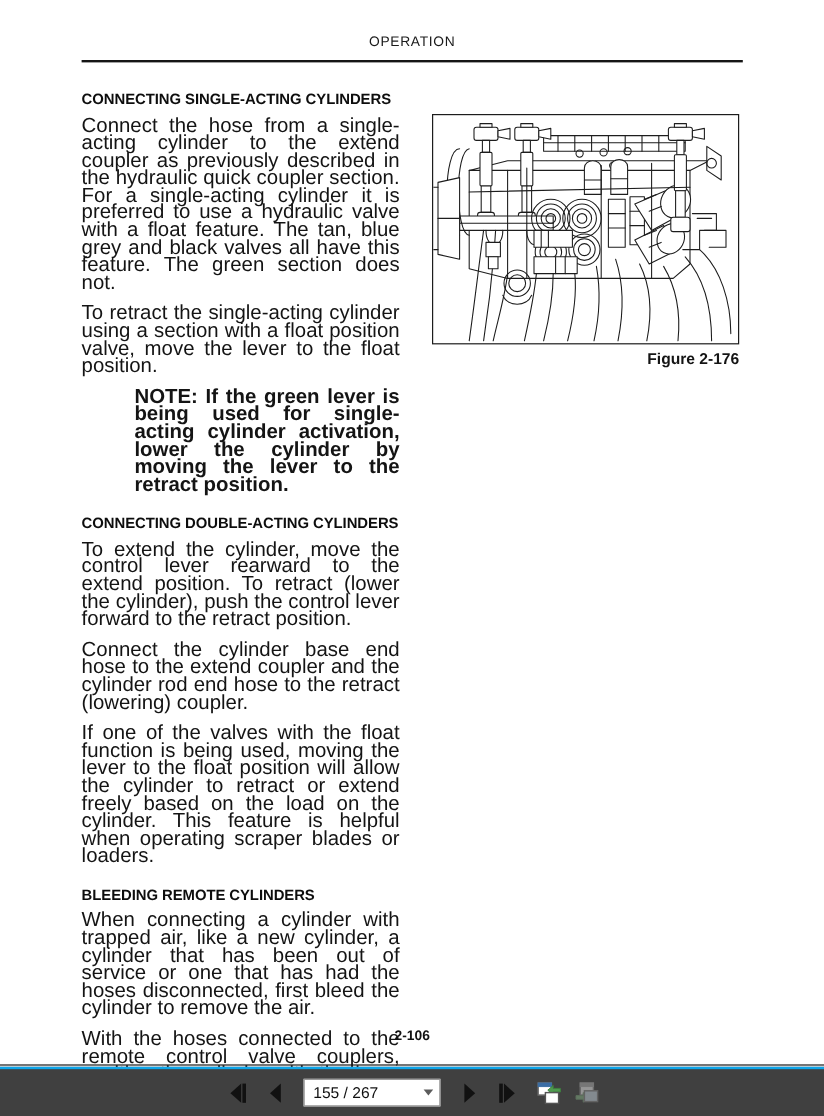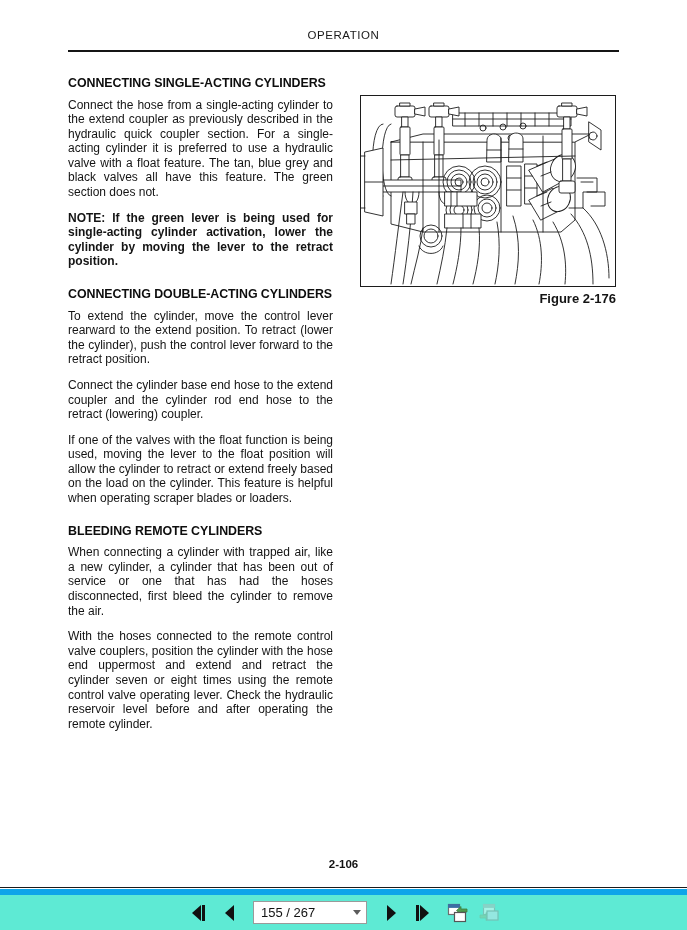--- a/index.html
+++ b/index.html
@@ -74,29 +74,30 @@
     font-size: 12.4px;
     font-weight: bold;
     line-height: 16.5px;
     margin: 0 0 6px 0;
     color: #0d0d0d;
     letter-spacing: -0.05px;
   }
   h2.section-head.spaced { margin-top: 17px; }
 
   p.body {
-    font-size: 12px;
+    font-size: 17px;
     line-height: 14.6px;
     margin: 0 0 11px 0;
     text-align: justify;
     color: #141414;
     hyphens: none;
   }
   p.body.note {
     font-weight: bold;
+    margin-left: 44px;
   }
   p.body:last-child { margin-bottom: 0; }
 
   
   .figure-box {
     width: 256px;
     height: 192px;
     border: 1.5px solid #1c1c1c;
     box-sizing: border-box;
     background: #ffffff;
@@ -123,22 +124,22 @@
     font-weight: bold;
     color: #121212;
   }
 
   
   #toolbar {
     position: absolute;
     left: 0; top: 889px;
     width: 687px;
     height: 41px;
-    background: #5eead4;
-    border-top: 6px solid #0ea5e9;
+    background: #404040;
+    border-top: 2px solid #0ea5e9;
     box-sizing: border-box;
     display: flex;
     align-items: center;
     justify-content: center;
     gap: 0px;
   }
   .tb-btn {
     width: 30px;
     height: 30px;
     display: flex;
@@ -190,20 +191,21 @@
   <div class="head-rule"></div>
 
 
   <div id="left-col">
 
     <h2 class="section-head">CONNECTING SINGLE-ACTING CYLINDERS</h2>
 
     <p class="body">Connect the hose from a single-acting cylinder to the extend coupler as previously described in the hydraulic quick coupler section. For a single-acting cylinder it is preferred to use a hydraulic valve with a float feature. The tan, blue grey and black valves all have this feature. The green section does not.</p>
 
 
+    <p class="body">To retract the single-acting cylinder using a section with a float position valve, move the lever to the float position.</p>
 
     <p class="body note">NOTE: If the green lever is being used for single-acting cylinder activation, lower the cylinder by moving the lever to the retract position.</p>
 
     <h2 class="section-head spaced">CONNECTING DOUBLE-ACTING CYLINDERS</h2>
 
     <p class="body">To extend the cylinder, move the control lever rearward to the extend position. To retract (lower the cylinder), push the control lever forward to the retract position.</p>
 
     <p class="body">Connect the cylinder base end hose to the extend coupler and the cylinder rod end hose to the retract (lowering) coupler.</p>
 
     <p class="body">If one of the valves with the float function is being used, moving the lever to the float position will allow the cylinder to retract or extend freely based on the load on the cylinder. This feature is helpful when operating scraper blades or loaders.</p>

